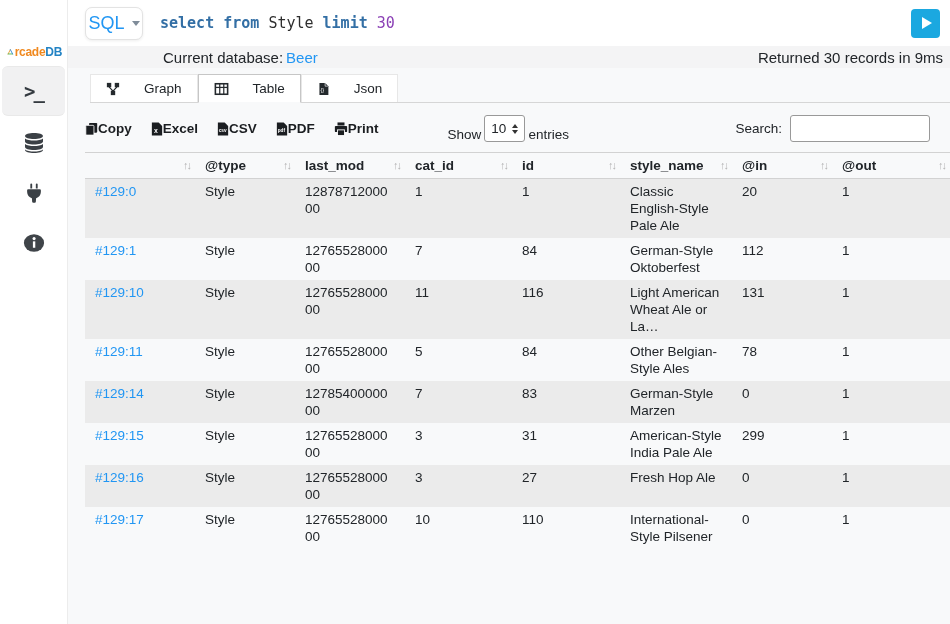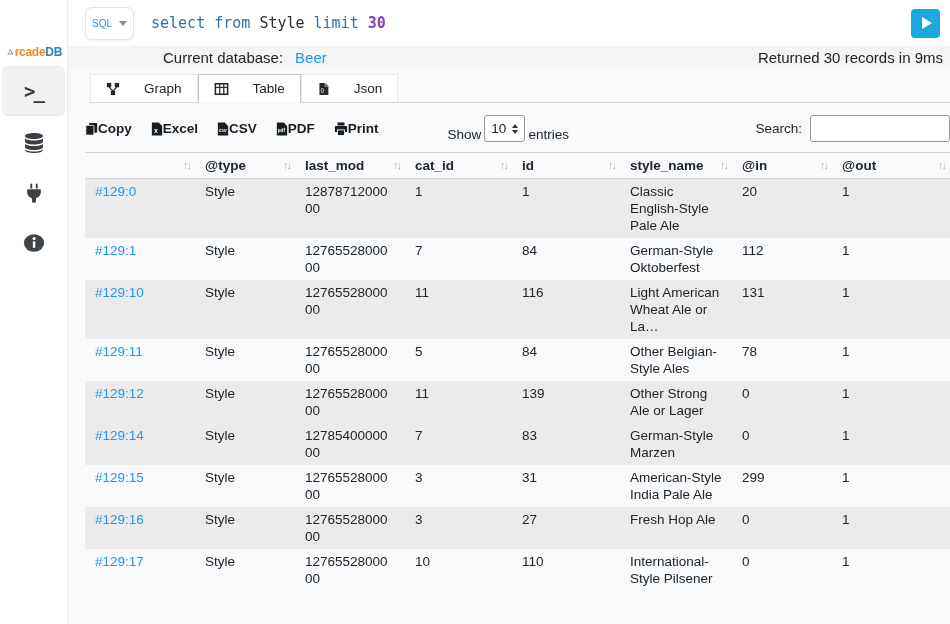--- a/index.html
+++ b/index.html
@@ -17,50 +17,50 @@
   .logo-word{font-size:12px;font-weight:bold;line-height:20px;letter-spacing:-.3px;}
   .logo-arcade{color:var(--logo-orange);}
   .logo-db{color:var(--logo-blue);}
   .side-item{height:50px;display:flex;align-items:center;justify-content:center;color:#3b4045;cursor:pointer;}
   .side-item.active{background:#f1f1f2;border-top:1px solid #e9e9e9;border-bottom:1px solid #e9e9e9;border-radius:6px;margin:4px 2px 2px 2px;}
   .terminal-glyph{font-family:"DejaVu Sans Mono",monospace;font-weight:bold;font-size:19px;letter-spacing:-2px;color:#343a40;}
 
   
   .main{flex:1;display:flex;flex-direction:column;background:#f8f9fa;min-width:0;}
   .querybar{background:#fff;height:46px;display:flex;align-items:center;padding:0 10px 0 17px;gap:10px;flex-shrink:0;}
-  .sql-select{width:49px;height:33px;border:1px solid #e3e3e3;border-radius:7px;background:#fff;display:flex;align-items:center;justify-content:center;gap:7px;color:var(--accent);font-size:10px;box-shadow:0 1px 3px rgba(0,0,0,.07);cursor:pointer;}
+  .sql-select{width:58px;height:33px;border:1px solid #e3e3e3;border-radius:7px;background:#fff;display:flex;align-items:center;justify-content:center;gap:7px;color:var(--accent);font-size:18px;box-shadow:0 1px 3px rgba(0,0,0,.07);cursor:pointer;}
   .chev-down{width:0;height:0;border-left:4px solid transparent;border-right:4px solid transparent;border-top:5px solid #7f8c99;}
   .query-editor{flex:1;font-family:"DejaVu Sans Mono","Liberation Mono",monospace;font-size:15px;padding-left:7px;white-space:pre;overflow:hidden;}
-  .tok-keyword{color:var(--sql-keyword);font-weight:normal;}
-  .tok-number{color:var(--sql-number);font-weight:bold;}
+  .tok-keyword{color:var(--sql-keyword);font-weight:bold;}
+  .tok-number{color:var(--sql-number);font-weight:normal;}
   .tok-plain{color:#2d2d2d;}
   .run-btn{width:29px;height:29px;background:var(--run-button-bg);border:none;border-radius:4px;display:flex;align-items:center;justify-content:center;cursor:pointer;flex-shrink:0;}
   .play-tri{width:0;height:0;border-top:6px solid transparent;border-bottom:6px solid transparent;border-left:10px solid #fff;margin-left:2px;}
 
   .statusbar{height:22px;background:#f4f4f5;display:flex;align-items:center;font-size:15px;padding:0 7px 0 95px;flex-shrink:0;}
-  .statusbar .db-link{color:var(--accent);text-decoration:none;margin-left:12px;}
+  .statusbar .db-link{color:var(--accent);text-decoration:none;margin-left:3px;}
   .status-right{margin-left:auto;}
 
   .content{flex:1;padding:6px 0 0 17px;min-height:0;}
 
   
   .tabs{display:flex;margin-left:5px;border-bottom:1px solid #d6d6d6;height:29px;}
   .tab{display:flex;align-items:center;gap:24px;padding:0 15px;background:#fff;border:1px solid #e7e7e7;border-bottom:none;font-size:13.5px;cursor:pointer;}
   .tab.active{border-color:#c6c6c6;margin-bottom:-1px;border-bottom:1px solid #f8f9fa;}
   .tab svg{display:block;}
 
   
   .toolbar{display:flex;align-items:center;margin:12px 0 10px 0;font-size:13.5px;width:865px;}
   .export-btn{display:flex;align-items:center;margin-right:19px;background:none;border:none;font:inherit;font-weight:bold;color:#1b1e21;cursor:pointer;padding:0;}
   .show-group{display:flex;align-items:flex-end;gap:3px;margin-left:50px;}
   .select-box{border:1px solid #999;border-radius:3px;background:#fff;height:27px;min-width:40px;display:inline-flex;align-items:center;justify-content:center;gap:6px;padding:0 6px;cursor:pointer;}
   .stepper{display:flex;flex-direction:column;gap:2px;}
   .tri-up{width:0;height:0;border-left:3.5px solid transparent;border-right:3.5px solid transparent;border-bottom:4.5px solid #333;}
   .tri-dn{width:0;height:0;border-left:3.5px solid transparent;border-right:3.5px solid transparent;border-top:4.5px solid #333;}
-  .search-group{margin-left:auto;display:flex;align-items:center;gap:8px;padding-right:0;}
+  .search-group{margin-left:auto;display:flex;align-items:center;gap:8px;padding-right:20px;}
   .search-input{width:140px;height:27px;border:1px solid #999;border-radius:3px;background:#fff;padding:0 6px;font:inherit;}
 
   
   table.results{width:865px;border-collapse:collapse;font-size:13.5px;table-layout:fixed;}
   thead th{text-align:left;font-weight:bold;padding:5px 22px 5px 10px;border-top:1px solid #d2d2d2;border-bottom:1px solid #d2d2d2;position:relative;cursor:pointer;white-space:nowrap;}
   .sort-icon{position:absolute;right:5px;top:6px;color:#b3b3b3;font-size:11px;letter-spacing:-2px;font-weight:normal;}
   tbody td{padding:4px 10px;vertical-align:top;line-height:17px;word-wrap:break-word;}
   tbody tr.odd{background:var(--odd-row-bg);}
   .rid-link{color:var(--accent);text-decoration:none;text-align:right;}
 </style>
@@ -265,30 +265,20 @@
               <td><a href="#" class="rid-link">#129:11</a></td>
               <td>Style</td>
               <td>1276552800000</td>
               <td>5</td>
               <td>84</td>
               <td>Other Belgian-Style Ales</td>
               <td>78</td>
               <td>1</td>
             </tr>
             <tr class="odd">
-              <td><a href="#" class="rid-link">#129:12</a></td>
-              <td>Style</td>
-              <td>1276552800000</td>
-              <td>11</td>
-              <td>139</td>
-              <td>Other Strong Ale or Lager</td>
-              <td>0</td>
-              <td>1</td>
-            </tr>
-            <tr class="odd">
               <td><a href="#" class="rid-link">#129:14</a></td>
               <td>Style</td>
               <td>1278540000000</td>
               <td>7</td>
               <td>83</td>
               <td>German-Style Marzen</td>
               <td>0</td>
               <td>1</td>
             </tr>
             <tr class="even">

